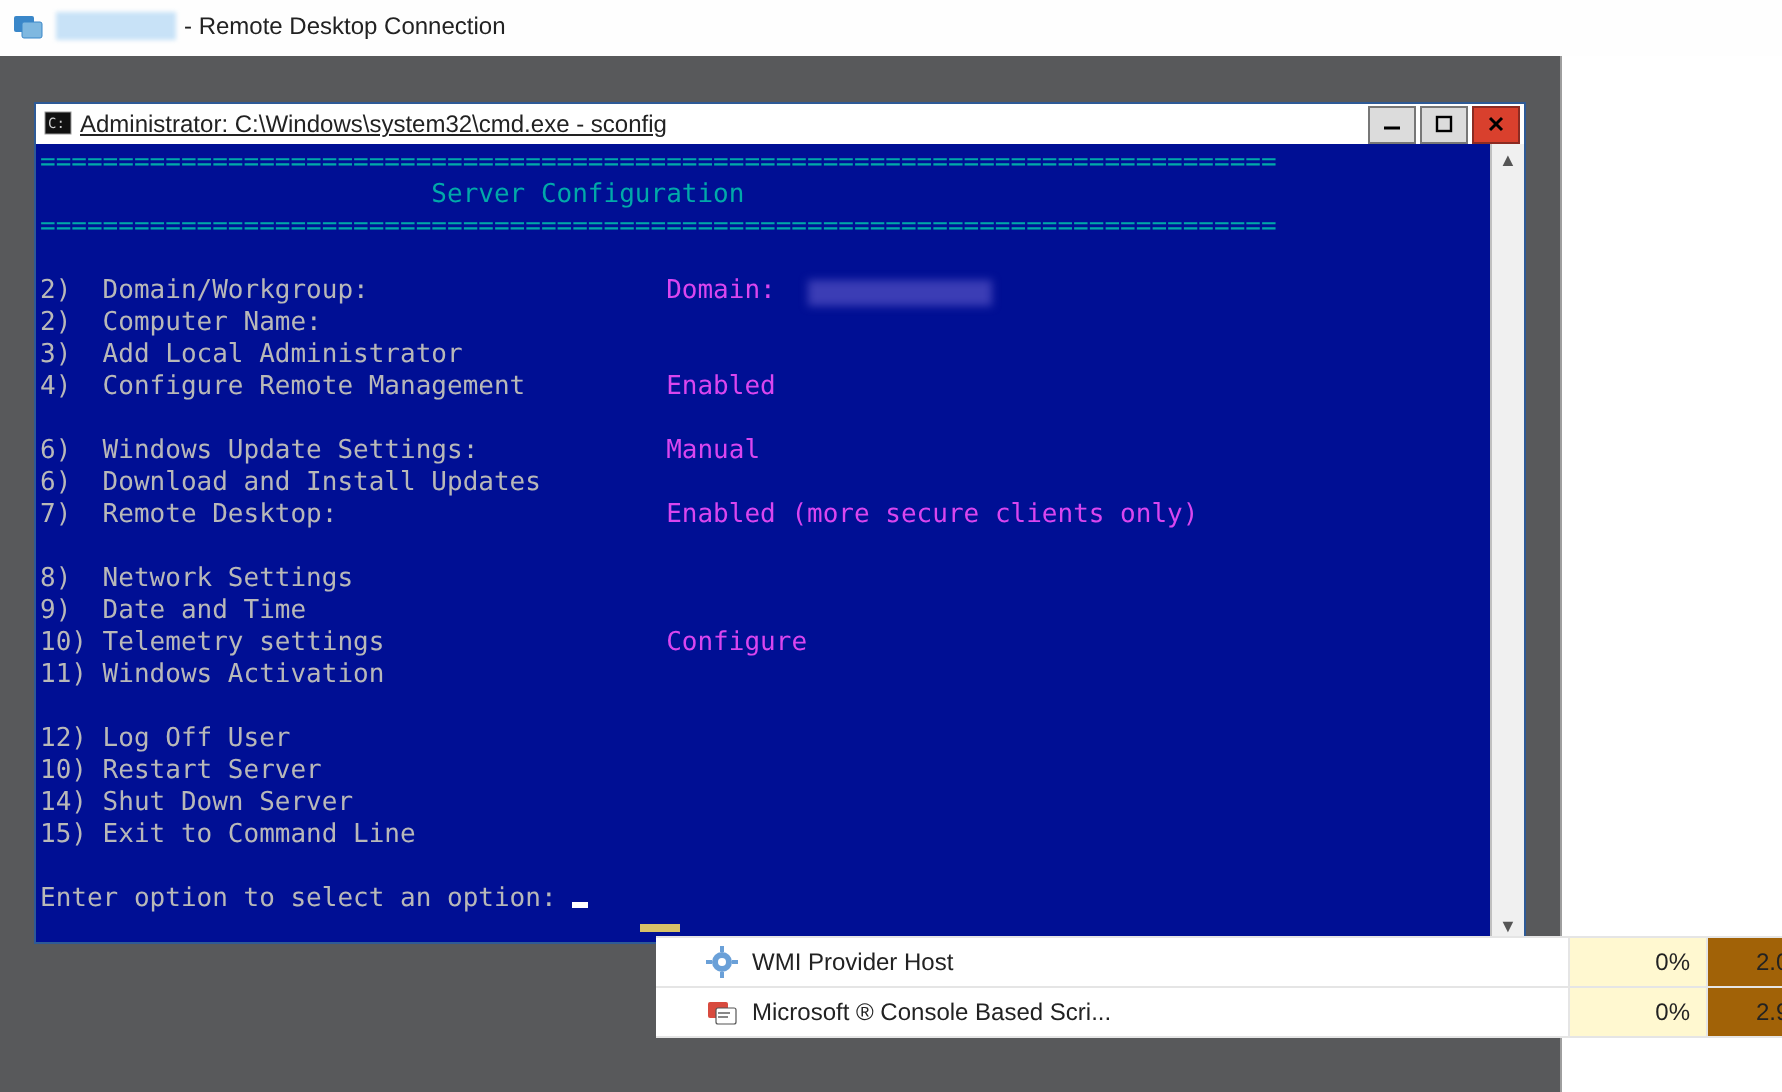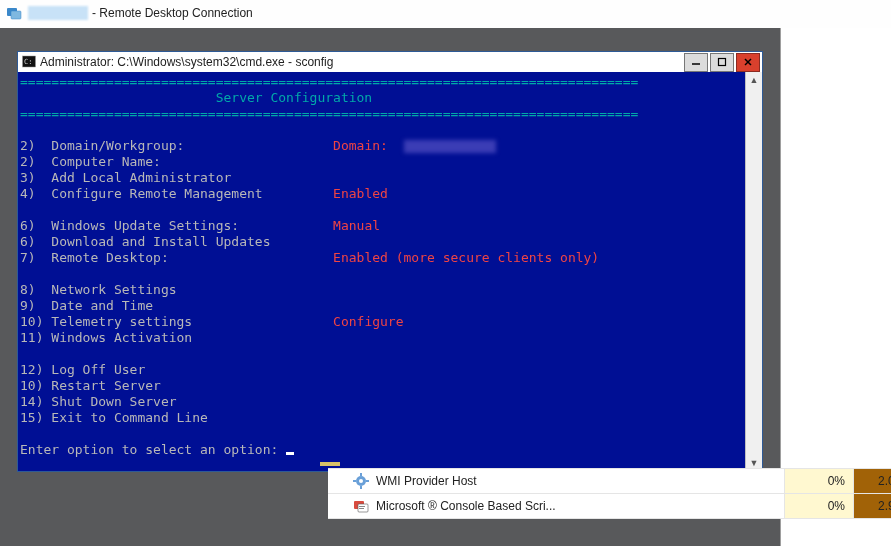--- a/index.html
+++ b/index.html
@@ -67,21 +67,21 @@
     background: #fff;
     font-size: 12px;
     color: #222;
     padding-left: 4px;
   }
   .cmd-ticon {
     width: 14px; height:14px;
     display:inline-flex; align-items:center; justify-content:center;
     margin-right: 4px;
   }
-  .cmd-title { flex: 1; white-space: nowrap; overflow:hidden; }
+  .cmd-title { flex: 1; white-space: nowrap; overflow:hidden;text-decoration:underline; }
   .cmd-buttons { display:flex; gap:2px; padding-right:2px;}
   .cmd-btn {
     width: 22px; height: 17px;
     border: 1px solid #777;
     background: #dcdcdc;
     display:flex; align-items:center; justify-content:center;
     font-size: 11px;
     color: #000;
   }
   .cmd-btn.close { background:#d9402d; color:#000; border-color:#8b2b22;}
@@ -114,21 +114,21 @@
   }
   .cmd-scroll-up{ top:0;}
   .cmd-scroll-down{ bottom:0;}
 
   .hdr-line { color:#00a9a9; }
   .hdr-title {
     color:#00a9a9;
     text-align:right;
   }
   .opt-row { color:#b8b8b8; }
-  .val-col { color:#ef4444; }
+  .val-col { color:#d946ef; }
   .domain-blur {
     display:inline-block;
     width: 92px; height: 13px;
     background: #3b3db5;
     filter: blur(2px);
     vertical-align: text-bottom;
   }
   .cursor {
     display:inline-block;
     width:8px; height:3px;

